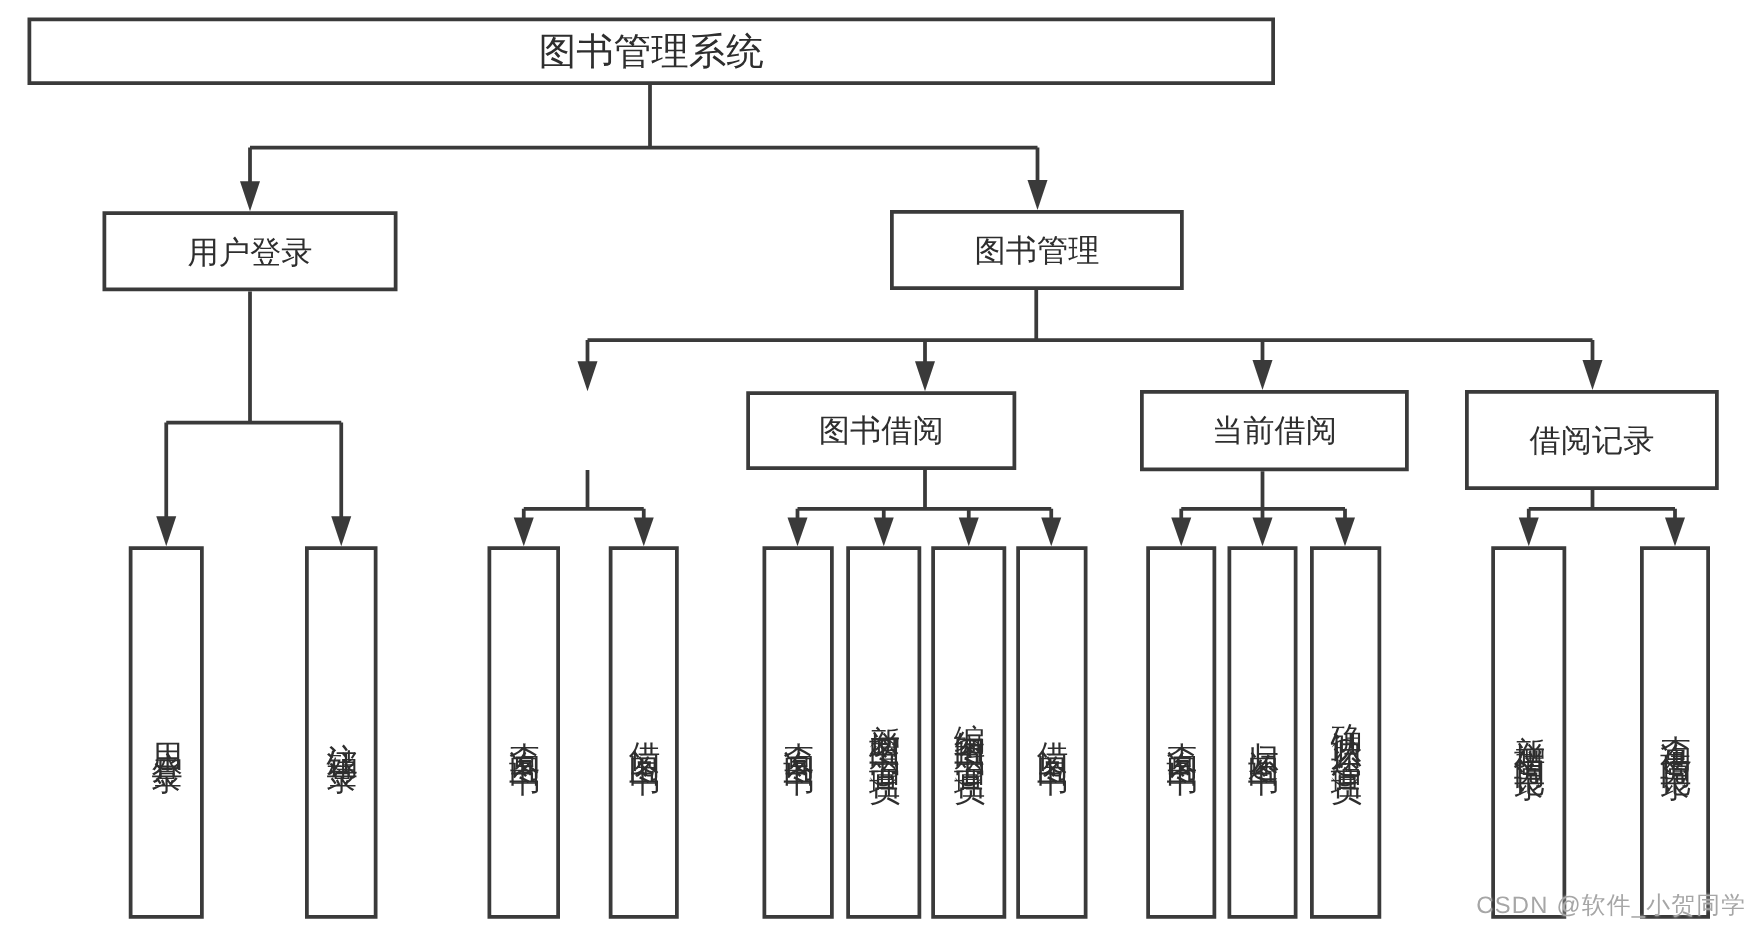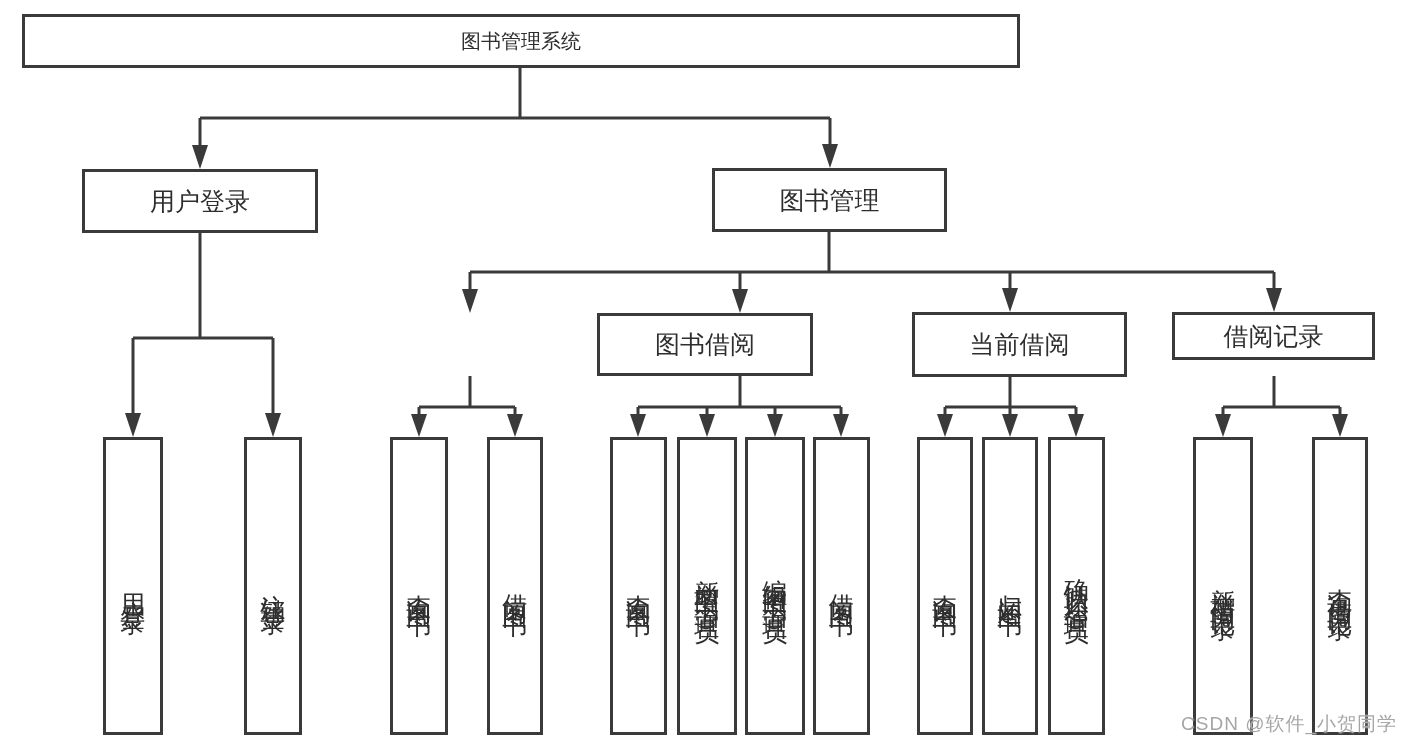--- a/index.html
+++ b/index.html
@@ -21,21 +21,21 @@
     position: absolute;
     box-sizing: border-box;
     border: 3px solid #3a3a3a;
     background: #ffffff;
     color: #2e2e2e;
     display: flex;
     align-items: center;
     justify-content: center;
     text-align: center;
   }
-  .node-root { font-size: 20px; }
+  .node-root { font-size: 30px; }
   .node-h   { font-size: 25px; }
   .node-v   { font-size: 25px; }
   .v-text {
     writing-mode: vertical-rl;
     text-orientation: mixed;
     letter-spacing: 6px;
     line-height: 1.05;
     white-space: nowrap;
   }
   .watermark {
@@ -98,21 +98,21 @@
   <div class="node node-h" style="left:712px; top:168px; width:235px; height:64px;">
     <span>图书管理</span>
   </div>
 
   <div class="node node-h" style="left:597px; top:313px; width:216px; height:63px;">
     <span>图书借阅</span>
   </div>
   <div class="node node-h" style="left:912px; top:312px; width:215px; height:65px;">
     <span>当前借阅</span>
   </div>
-  <div class="node node-h" style="left:1172px; top:312px; width:203px; height:48px;font-family:Liberation Serif, serif;">
+  <div class="node node-h" style="left:1172px; top:312px; width:203px; height:80px;font-family:Liberation Serif, serif;">
     <span>借阅记录</span>
   </div>
 
   <div class="node node-v" style="left:103px; top:437px; width:60px; height:298px;">
     <span class="v-text">用户登录</span>
   </div>
   <div class="node node-v" style="left:244px; top:437px; width:58px; height:298px;">
     <span class="v-text">注销登录</span>
   </div>
 

